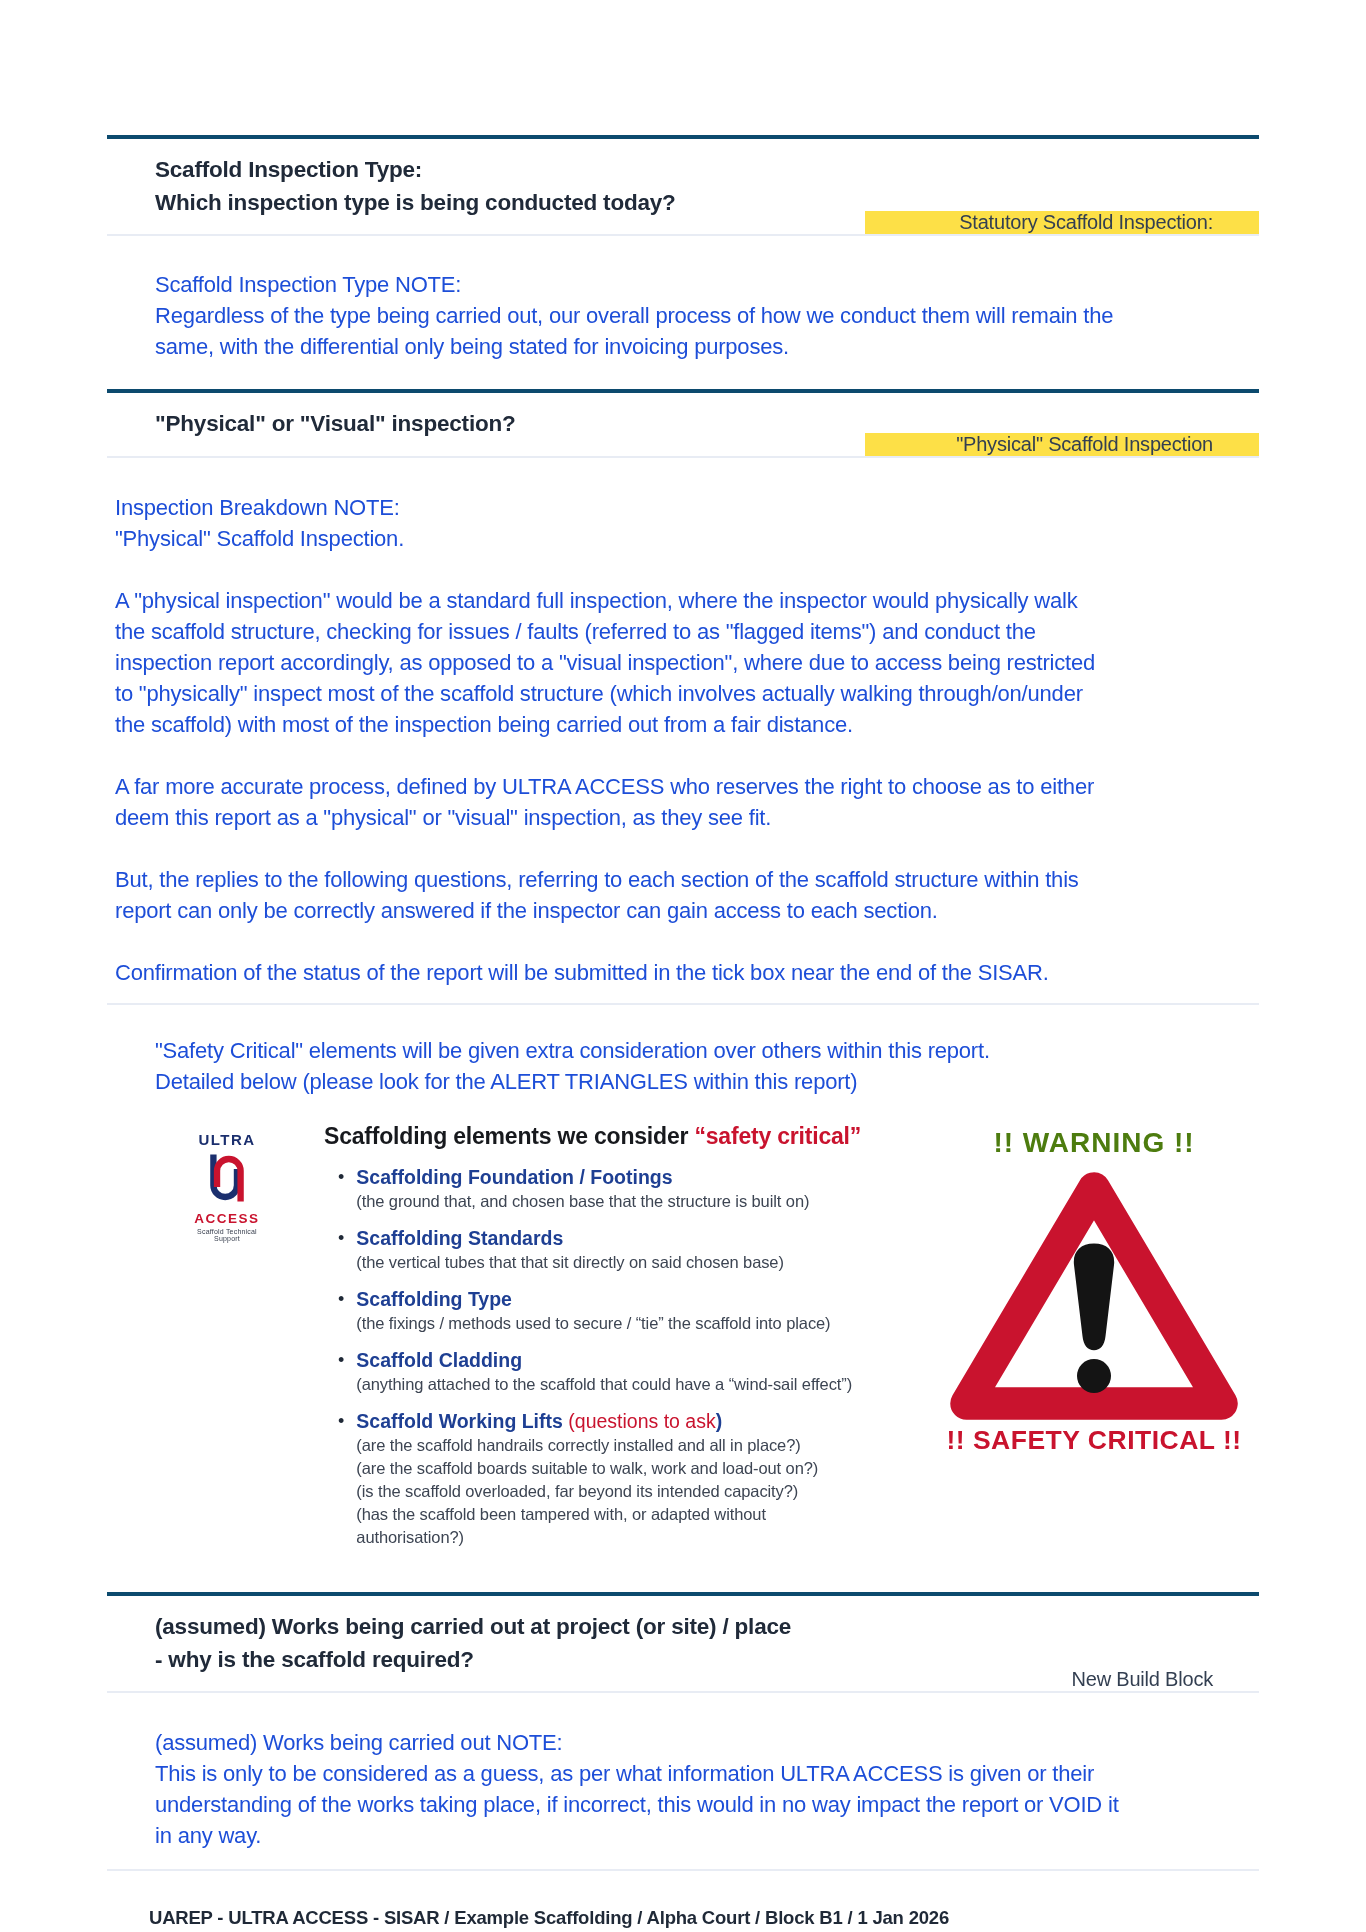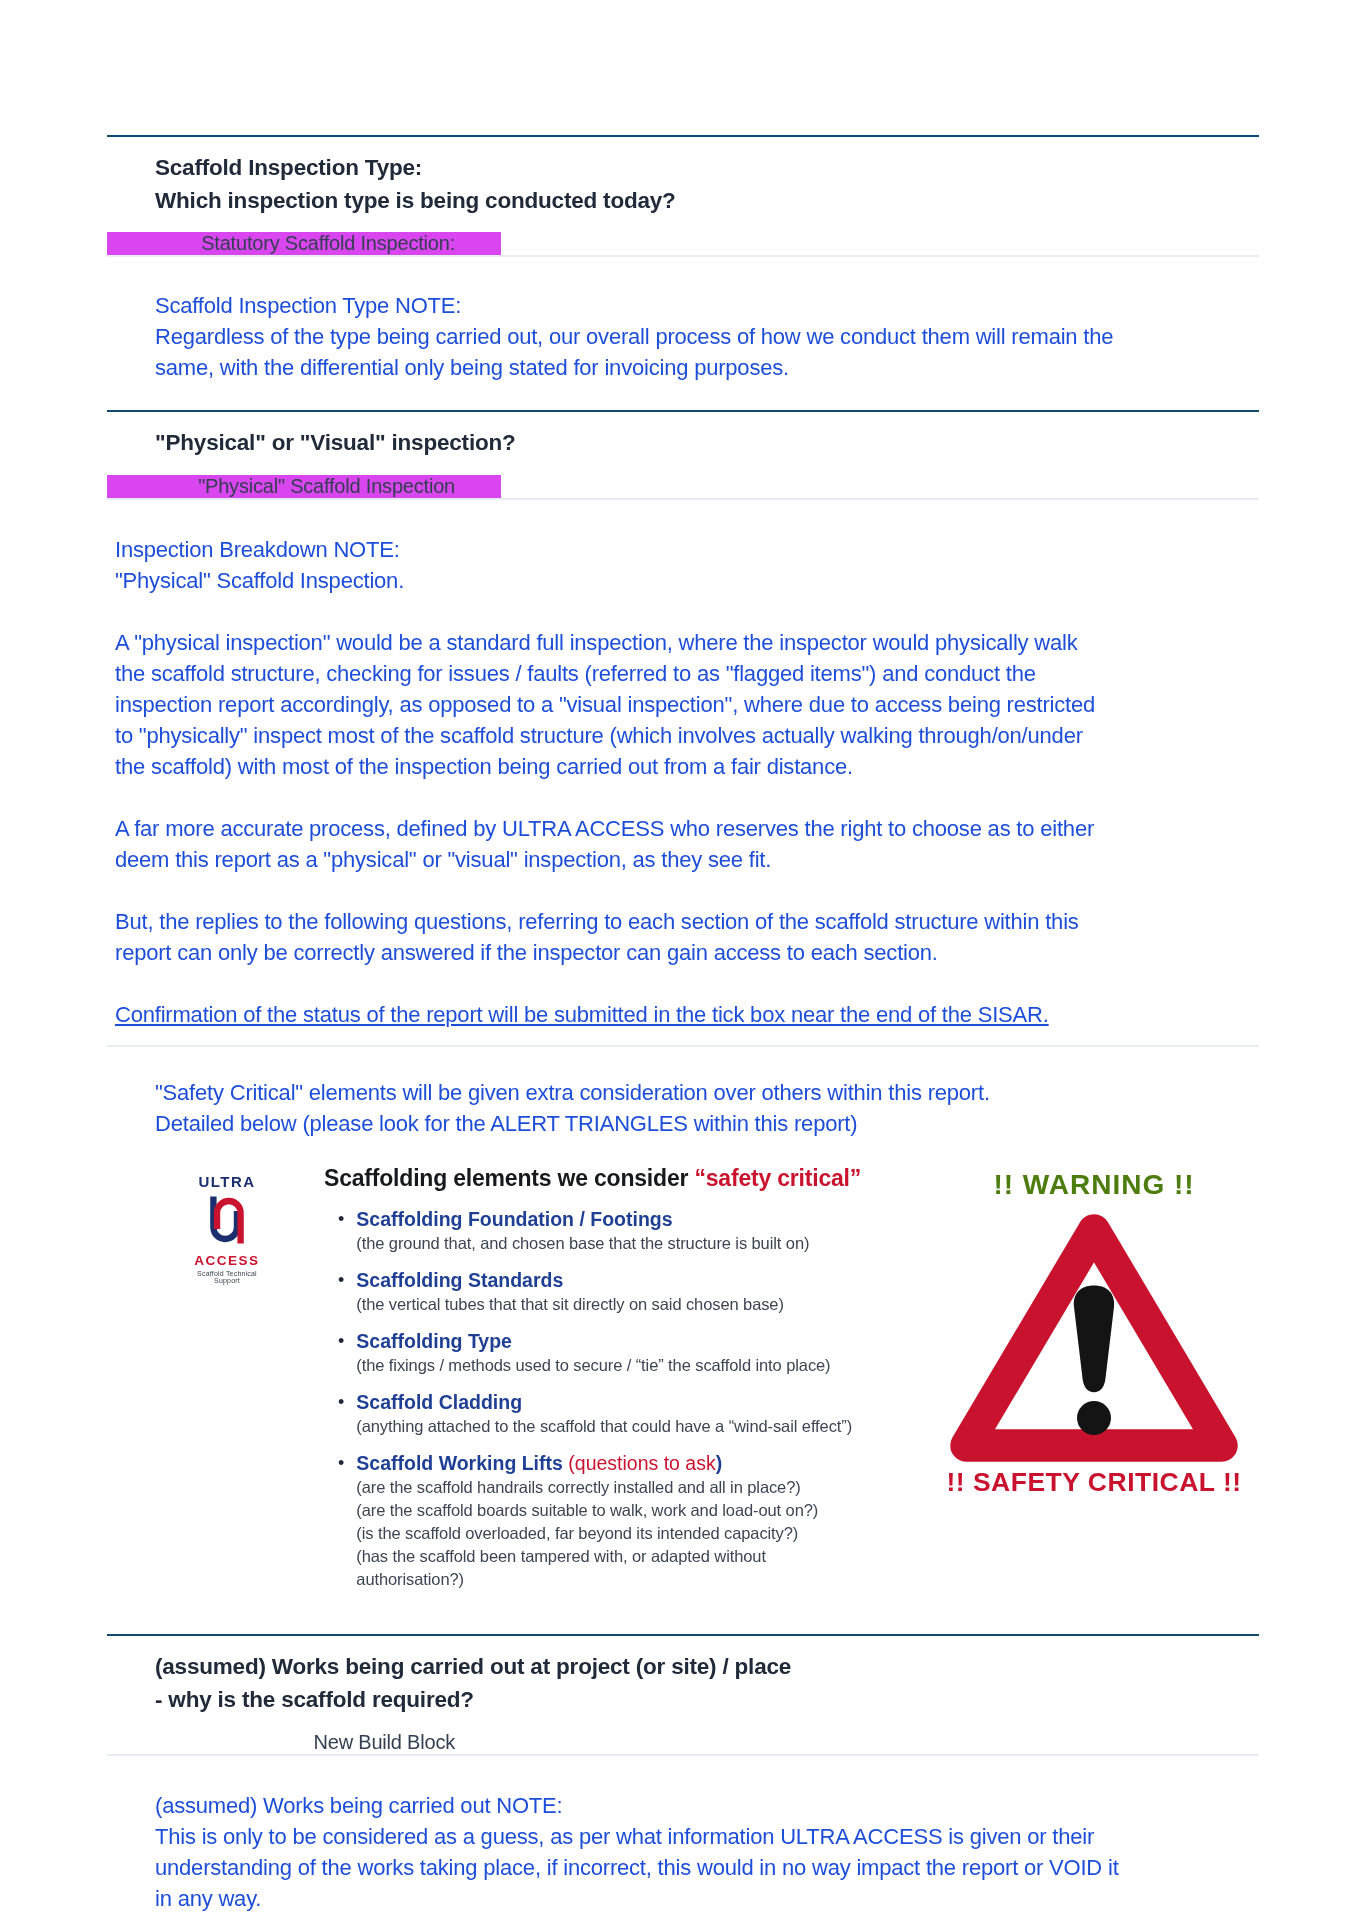--- a/index.html
+++ b/index.html
@@ -6,45 +6,45 @@
   html,body { background:#ffffff; }
   body {
     width:1366px; height:1932px; position:relative; overflow:hidden;
     font-family:"Liberation Sans", sans-serif;
     color:#4F5B6D;
   }
   .content { padding:135px 107px 0 107px; }
 
   
   .qa-row {
-    display:flex; align-items:flex-start;
-    border-top:2px solid #0c4a6e; border-bottom:2px solid #E8ECF4;flex-direction:column;
+    display:flex; align-items:flex-end;
+    border-top:4px solid #0c4a6e; border-bottom:2px solid #E8ECF4;
   }
   .qa-title {
     flex:1; padding:15px 24px 15px 48px;
     display:flex; flex-direction:column; justify-content:center;
     font-weight:bold; font-size:22.5px; line-height:1.45;
     color:#202A39; letter-spacing:-0.2px;
   }
   .qa-answer {
-    width:394px; background:#d946ef;
+    width:394px; background:#fde047;
     display:flex; align-items:center; justify-content:flex-end;
     text-align:right; padding-right:46px;
     font-size:20px; color:#333F51; letter-spacing:-0.2px;
   }
   .qa-answer.plain { background:transparent; }
 
   
   .textblock {
     margin-left:48px; max-width:985px;
     font-size:22px; line-height:31px; letter-spacing:-0.2px;
     color:#1d4ed8;
   }
   .para { margin-bottom:31px; }
-  .para:last-child { margin-bottom:0;text-decoration:underline; }
+  .para:last-child { margin-bottom:0; }
 
   .divider { height:2px; background:#E8ECF4; }
 
   
   .graphic { display:flex; margin:26px 0 0 78px;justify-content:space-between; }
   .logo-col { width:84px; text-align:center; padding-top:8px; flex:none; }
   .logo-top { font-size:15px; font-weight:bold; color:#1B2F6E; letter-spacing:1.5px; }
   .logo-mark { margin:1px auto 0; width:56px; height:58px; }
   .logo-bottom { font-size:13.5px; font-weight:bold; color:#C9132E; letter-spacing:1.5px; }
   .logo-tagline { font-size:7px; color:#3A4150; margin-top:2px; letter-spacing:0.2px; }

